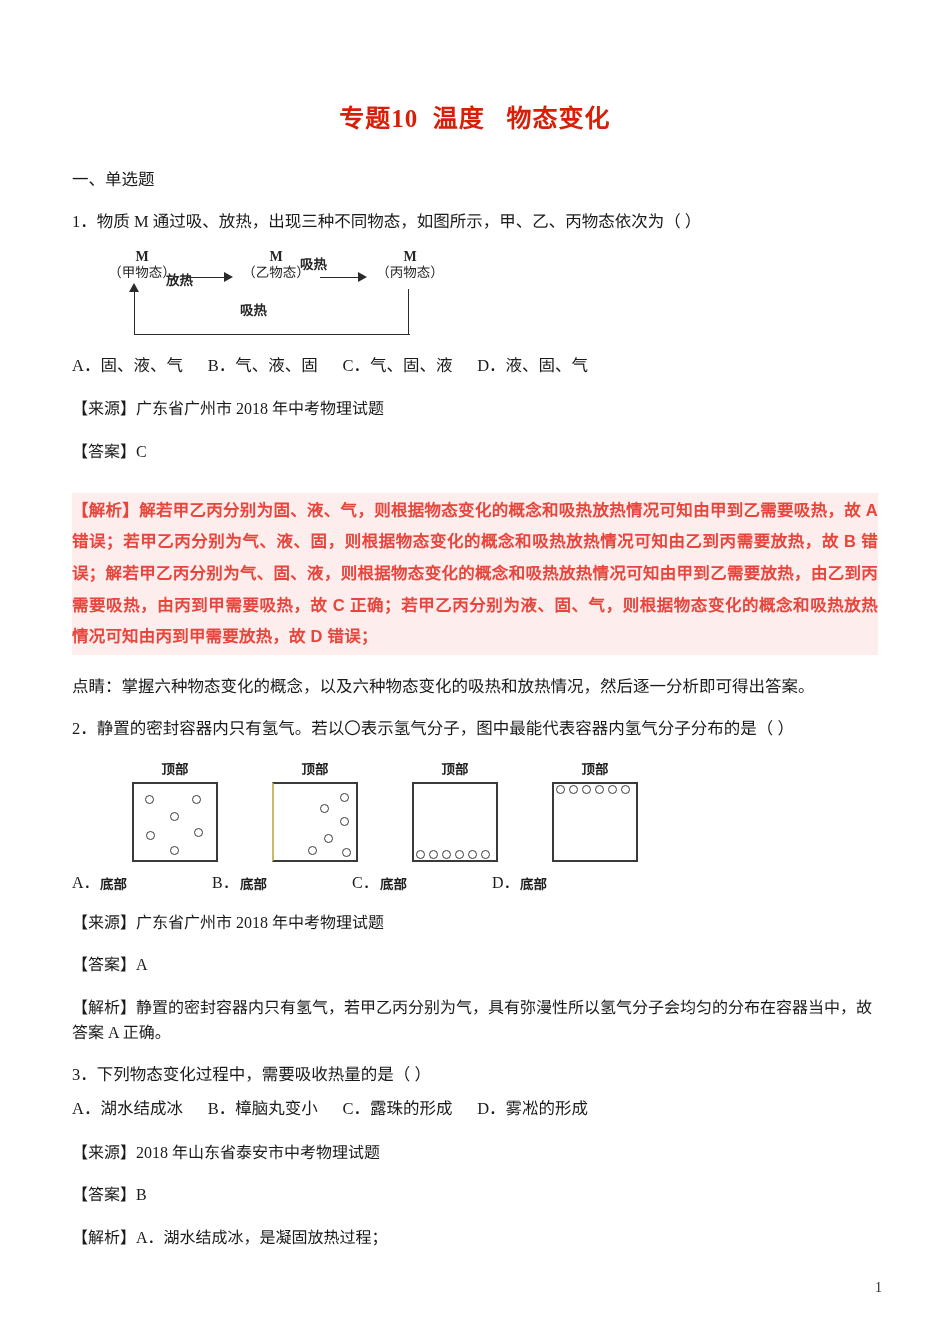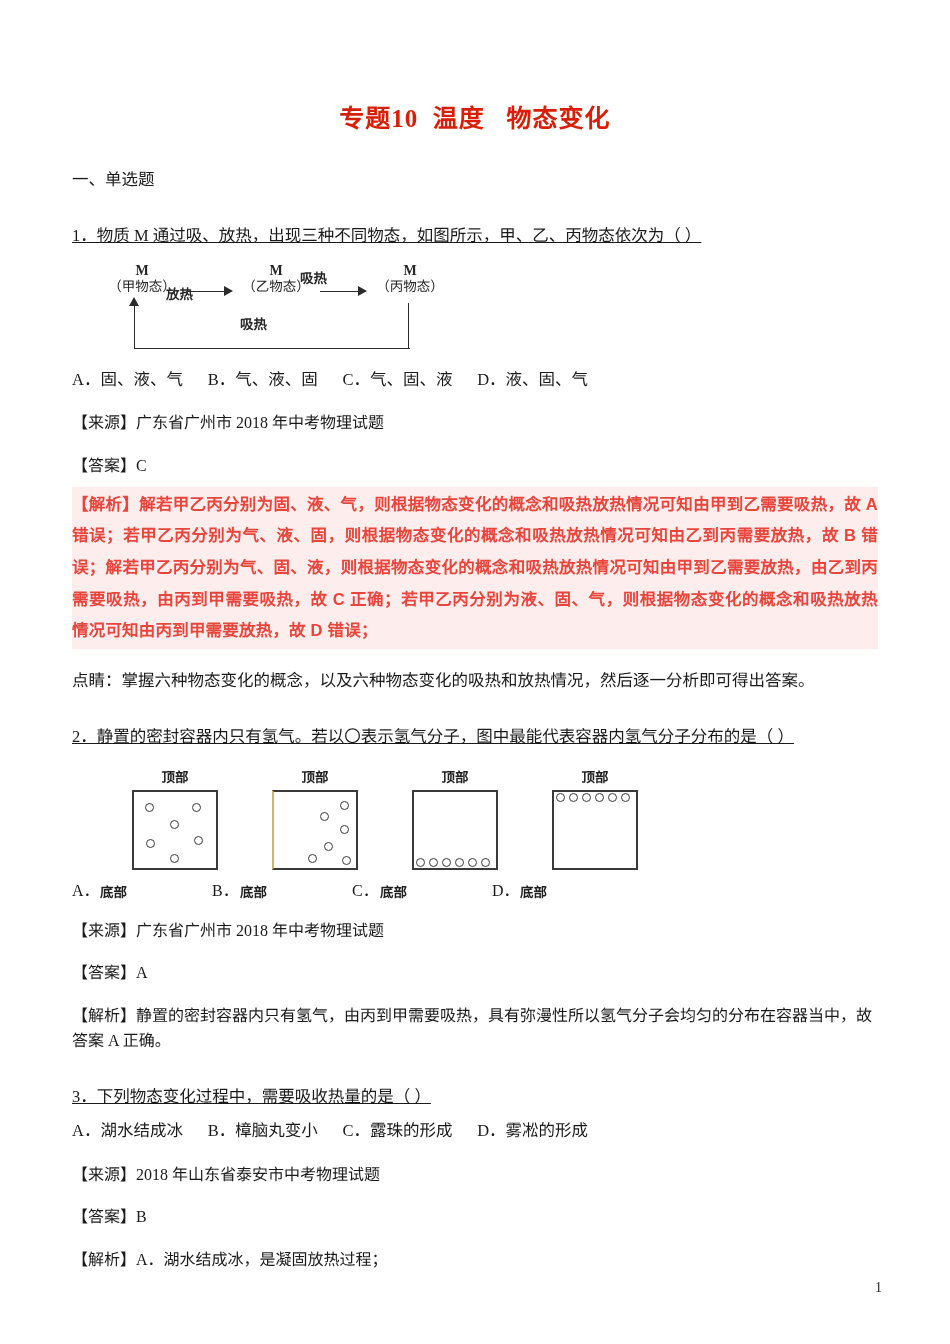--- a/index.html
+++ b/index.html
@@ -40,43 +40,42 @@
 
   
   .section-label {
     margin-top: 33px;
     font-size: 16.5px;
     line-height: 1.55;
   }
   .q-line {
     font-size: 16.5px;
     line-height: 1.6;
-    margin-top: 30px;
-    text-decoration: underline;
+    margin-top: 16px;
   }
   .opts-line {
     font-size: 16.5px;
     line-height: 1.6;
     margin-top: 8px;
     white-space: pre;
   }
   .meta-line {
     font-size: 16px;
     line-height: 1.6;
     margin-top: 17px;
   }
   .tip-line {
     font-size: 16.5px;
     line-height: 1.6;
     margin-top: 19px;
   }
 
   
   .analysis-red {
-    margin-top: 8px;
+    margin-top: 28px;
     color: #e8453c;
     background: #fdeeed;
     font-size: 16.5px;
     line-height: 1.92;
     letter-spacing: 0.2px;
     text-align: justify;
     padding: 2px 0 2px 0;
     font-family: "Liberation Sans", "DejaVu Sans", sans-serif;
     font-weight: 600;
   }
@@ -320,21 +319,21 @@
       </div>
     </div>
     <div class="opt-letter" style="left:420px;">D．</div>
     <div class="fig-bottom" style="left:448px;">底部</div>
   </div>
 
   <div class="meta-line">【来源】广东省广州市 2018 年中考物理试题</div>
 
   <div class="meta-line">【答案】A</div>
 
-  <div class="meta-line">【解析】静置的密封容器内只有氢气，由丙到甲需要吸热，具有弥漫性所以氢气分子会均匀的分布在容器当中，故答案 A 正确。</div>
+  <div class="meta-line">【解析】静置的密封容器内只有氢气，若甲乙丙分别为气，具有弥漫性所以氢气分子会均匀的分布在容器当中，故答案 A 正确。</div>
 
   <div class="q-line">3．下列物态变化过程中，需要吸收热量的是（  ）</div>
 
   <div class="opts-line">A．湖水结成冰      B．樟脑丸变小      C．露珠的形成      D．雾凇的形成</div>
 
   <div class="meta-line">【来源】2018 年山东省泰安市中考物理试题</div>
 
   <div class="meta-line">【答案】B</div>
 
   <div class="meta-line">【解析】A．湖水结成冰，是凝固放热过程；</div>

